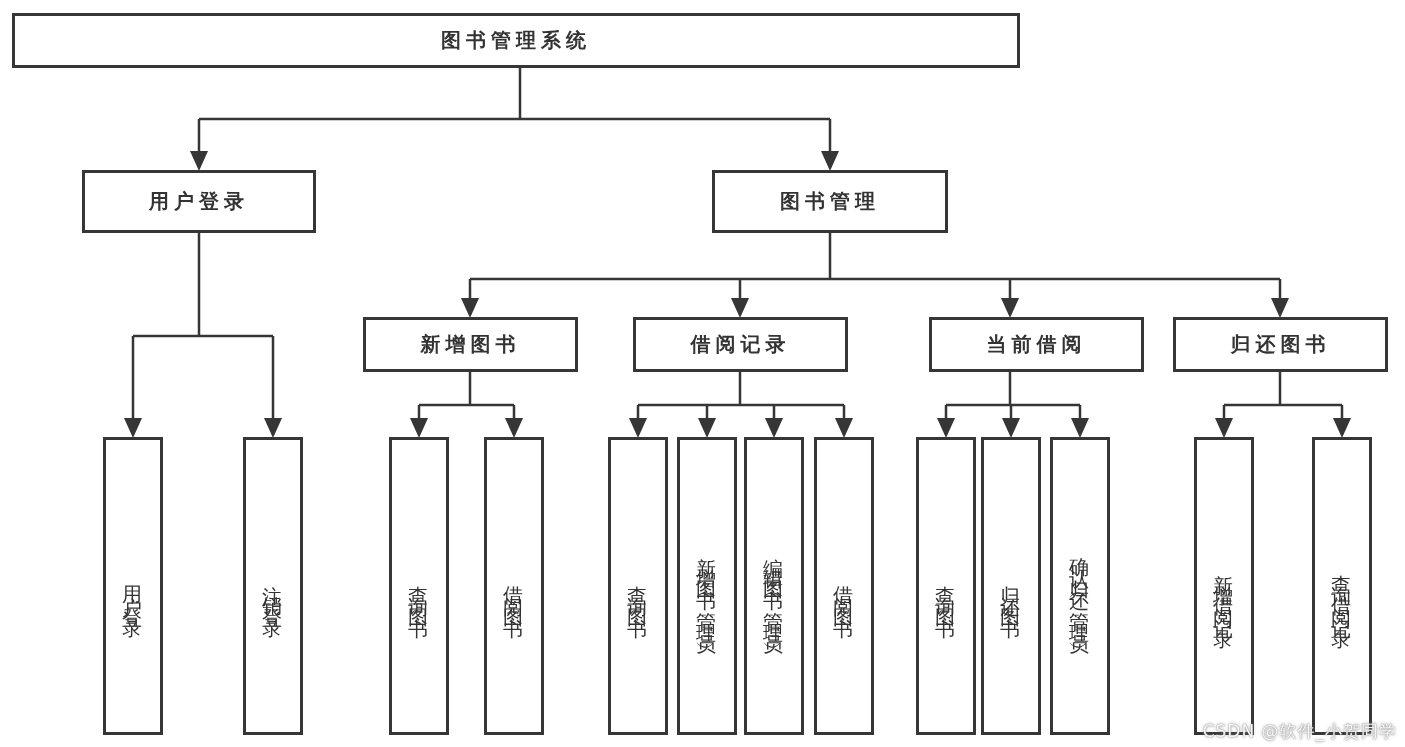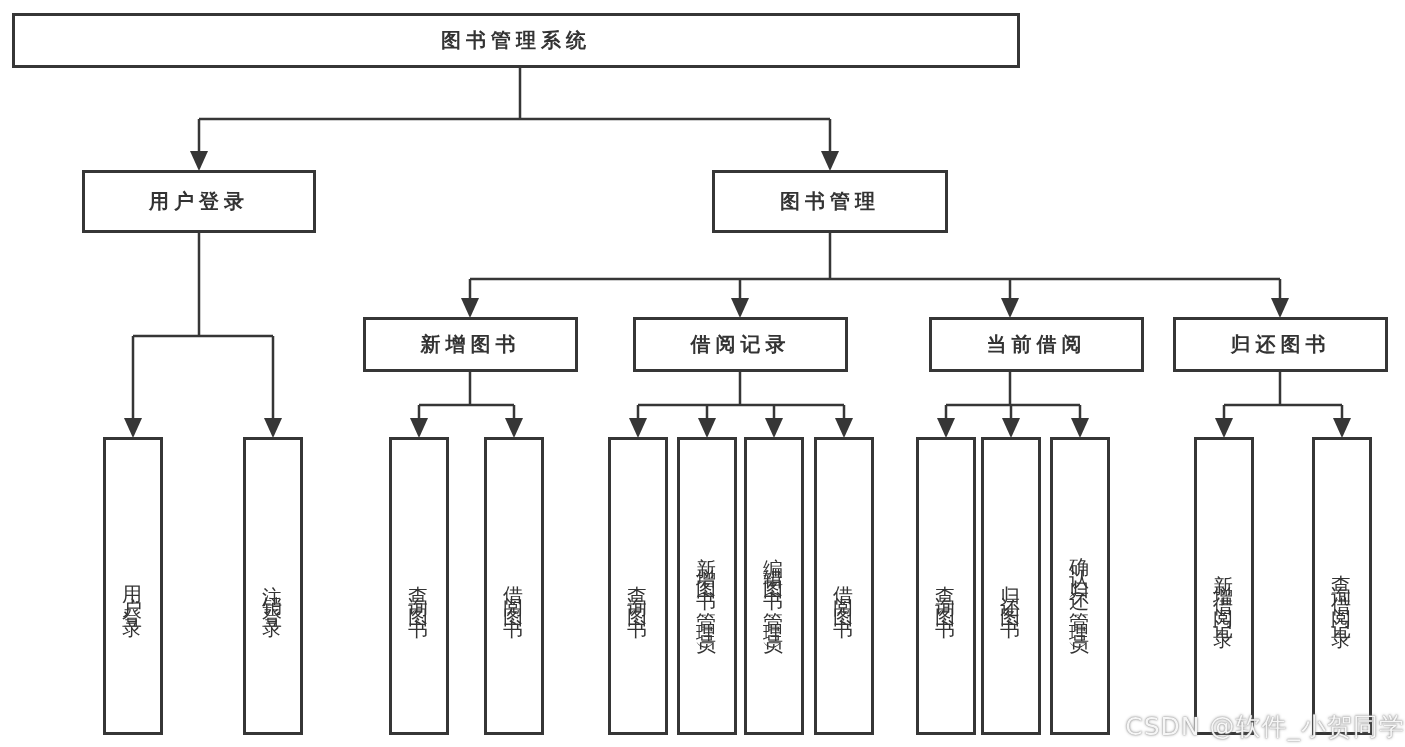--- a/index.html
+++ b/index.html
@@ -33,22 +33,22 @@
   .n-cur   { left:903px;margin-left:26px; }
   .n-rec   { left:1173px; }
   
   .leaf    { top:437px; width:60px; height:298px; }
   .l-a1 { left:103px; }  .l-a2 { left:243px; }
   .l-b1 { left:389px; }  .l-b2 { left:484px; }
   .l-c1 { left:608px; }  .l-c2 { left:677px; }  .l-c3 { left:744px; }  .l-c4 { left:814px; }
   .l-d1 { left:916px; }  .l-d2 { left:981px; }  .l-d3 { left:1050px; }
   .l-e1 { left:1194px; } .l-e2 { left:1312px; }
   .watermark {
-    position:absolute; right:0; bottom:4px;
-    font-size:25px; letter-spacing:1px;
+    position:absolute; right:8px; bottom:4px;
+    font-size:17px; letter-spacing:1px;
     color:rgba(255,255,255,0.92);
     text-shadow:0 0 3px rgba(130,130,130,0.95), 0 0 1px rgba(120,120,120,0.9);
     pointer-events:none;
   }
 </style>
 </head>
 <body>
 
 <svg class="connectors" viewBox="0 0 1405 747" xmlns="http://www.w3.org/2000/svg">
   <g stroke="#363636" stroke-width="2.5" fill="none">

